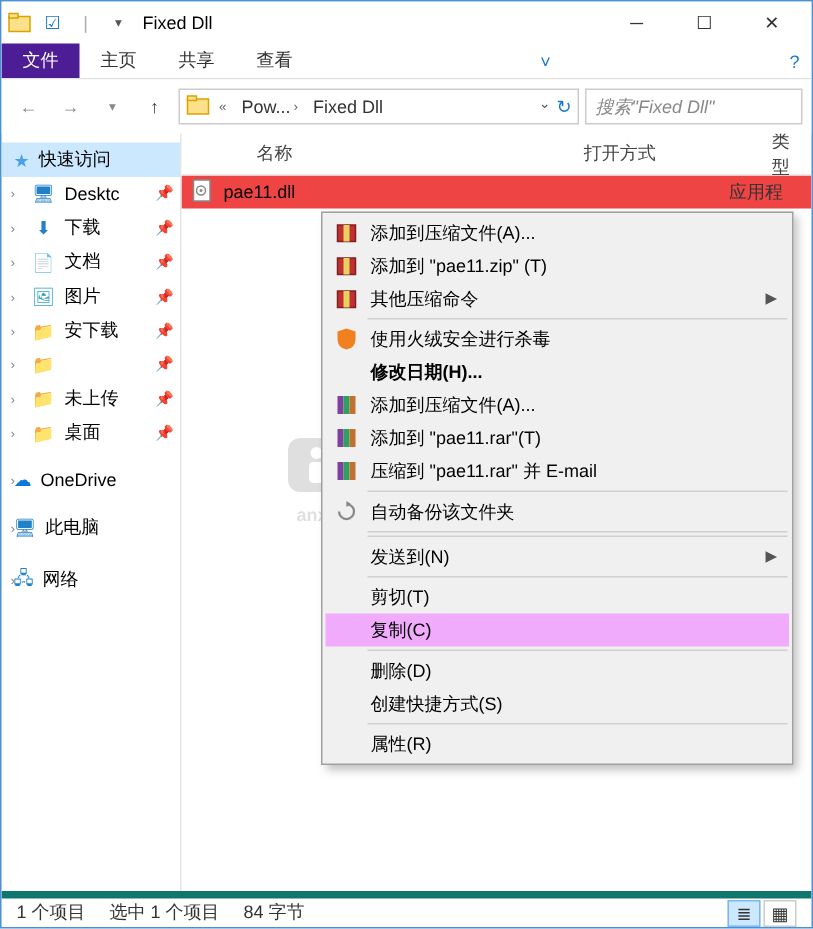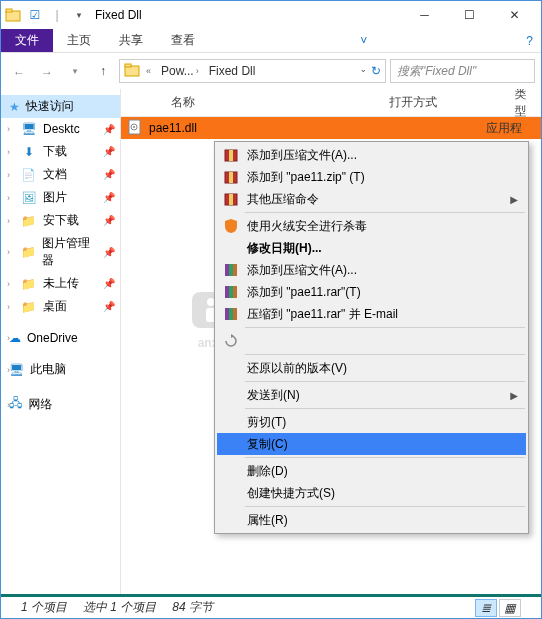--- a/index.html
+++ b/index.html
@@ -29,31 +29,31 @@
 .tree-item .exp { position: absolute; left: 6px; color: #888; font-size: 9px; }
 .tree-item .ficon { width: 16px; height: 16px; display: flex; align-items: center; justify-content: center; }
 .tree-item.quick { background: #cce8ff; }
 .tree-gap { height: 10px; }
 .main { flex: 1; display: flex; flex-direction: column; overflow: hidden; }
 .cols { height: 28px; border-bottom: 1px solid #e8e8e8; display: flex; align-items: center; color: #444; }
 .cols .col { padding: 0 10px; margin-left: 40px; }
 .cols .col.name { width: 250px; }
 .cols .col.date { width: 115px; }
 .filelist { flex: 1; overflow: auto; position: relative; }
-.filerow { height: 22px; display: flex; align-items: center; background: #f97316; padding-left: 6px; }
+.filerow { height: 22px; display: flex; align-items: center; background: #ef4444; padding-left: 6px; }
 .filerow .fname { width: 244px; display: flex; align-items: center; gap: 6px; }
 .filerow .ftype { color: #333; }
 .ctxmenu { position: absolute; top: 140px; left: 213px; width: 315px; background: #f0f0f0; border: 1px solid #a0a0a0; box-shadow: 3px 3px 6px rgba(0,0,0,.25); padding: 2px; z-index: 10; }
 .mi { height: 22px; display: flex; align-items: center; padding: 0 18px 0 30px; position: relative; color: #000; }
-.mi.hover { background: #3b82f6; }
+.mi.hover { background: #f0abfc; }
 .mi .micon { position: absolute; left: 4px; width: 20px; height: 20px; display: flex; align-items: center; justify-content: center; }
 .mi .arrow { position: absolute; right: 8px; font-size: 10px; color: #555; }
 .mi.bold { font-weight: 700; }
 .msep { height: 1px; background: #d0d0d0; margin: 2px 1px 2px 28px; }
-.statusbar { height: 24px; border-top: 3px solid #0f766e; display: flex; align-items: center; padding: 0 20px; gap: 16px; color: #333; font-style: italic; }
+.statusbar { height: 24px; border-top: 5px solid #0f766e; display: flex; align-items: center; padding: 0 10px; gap: 16px; color: #333; }
 .statusbar .views { margin-left: auto; display: flex; gap: 2px; }
 .viewbtn { width: 22px; height: 18px; border: 1px solid #ccc; display: flex; align-items: center; justify-content: center; }
 .viewbtn.active { background: #cce8ff; border-color: #7ab7ef; }
 .watermark { position: absolute; left: 150px; top: 265px; width: 120px; height: 100px; opacity: .12; pointer-events: none; display: flex; flex-direction: column; align-items: center; justify-content: center; color: #000; font-size: 22px; z-index: 5; }
 </style>
 </head>
 <body>
 
 <div class="titlebar">
   <div class="qat">
@@ -146,21 +146,20 @@
         </div>
         <div class="tree-item">
           <span class="exp">›</span>
           <span class="ficon" style="color:#e8c050">📁</span>
           <span>安下载</span>
           <span style="margin-left:auto;color:#5a8ad0;font-size:10px">📌</span>
         </div>
         <div class="tree-item">
           <span class="exp">›</span>
           <span class="ficon" style="color:#e8c050">📁</span>
-          <span>图片管理器</span>
           <span style="margin-left:auto;color:#5a8ad0;font-size:10px">📌</span>
         </div>
         <div class="tree-item">
           <span class="exp">›</span>
           <span class="ficon" style="color:#e8c050">📁</span>
           <span>未上传</span>
           <span style="margin-left:auto;color:#5a8ad0;font-size:10px">📌</span>
         </div>
         <div class="tree-item">
           <span class="exp">›</span>
@@ -303,25 +302,23 @@
       <span>压缩到 "pae11.rar" 并 E-mail</span>
     </div>
     <div class="msep"></div>
     <div class="mi">
       <span class="micon">
         <svg width="16" height="16">
           <path d="M8 3 A5 5 0 1 1 3 8" fill="none" stroke="#888" stroke-width="1.5"></path>
           <path d="M8 1 L8 5 L11 3 Z" fill="#888"></path>
         </svg>
       </span>
-    </div>
-    <div class="msep"></div>
-    <div class="mi">
-      <span>还原以前的版本(V)</span>
-    </div>
+      <span>自动备份该文件夹</span>
+    </div>
+    <div class="msep"></div>
     <div class="msep"></div>
     <div class="mi">
       <span>发送到(N)</span>
       <span class="arrow">▶</span>
     </div>
     <div class="msep"></div>
     <div class="mi">
       <span>剪切(T)</span>
     </div>
     <div class="mi hover">

